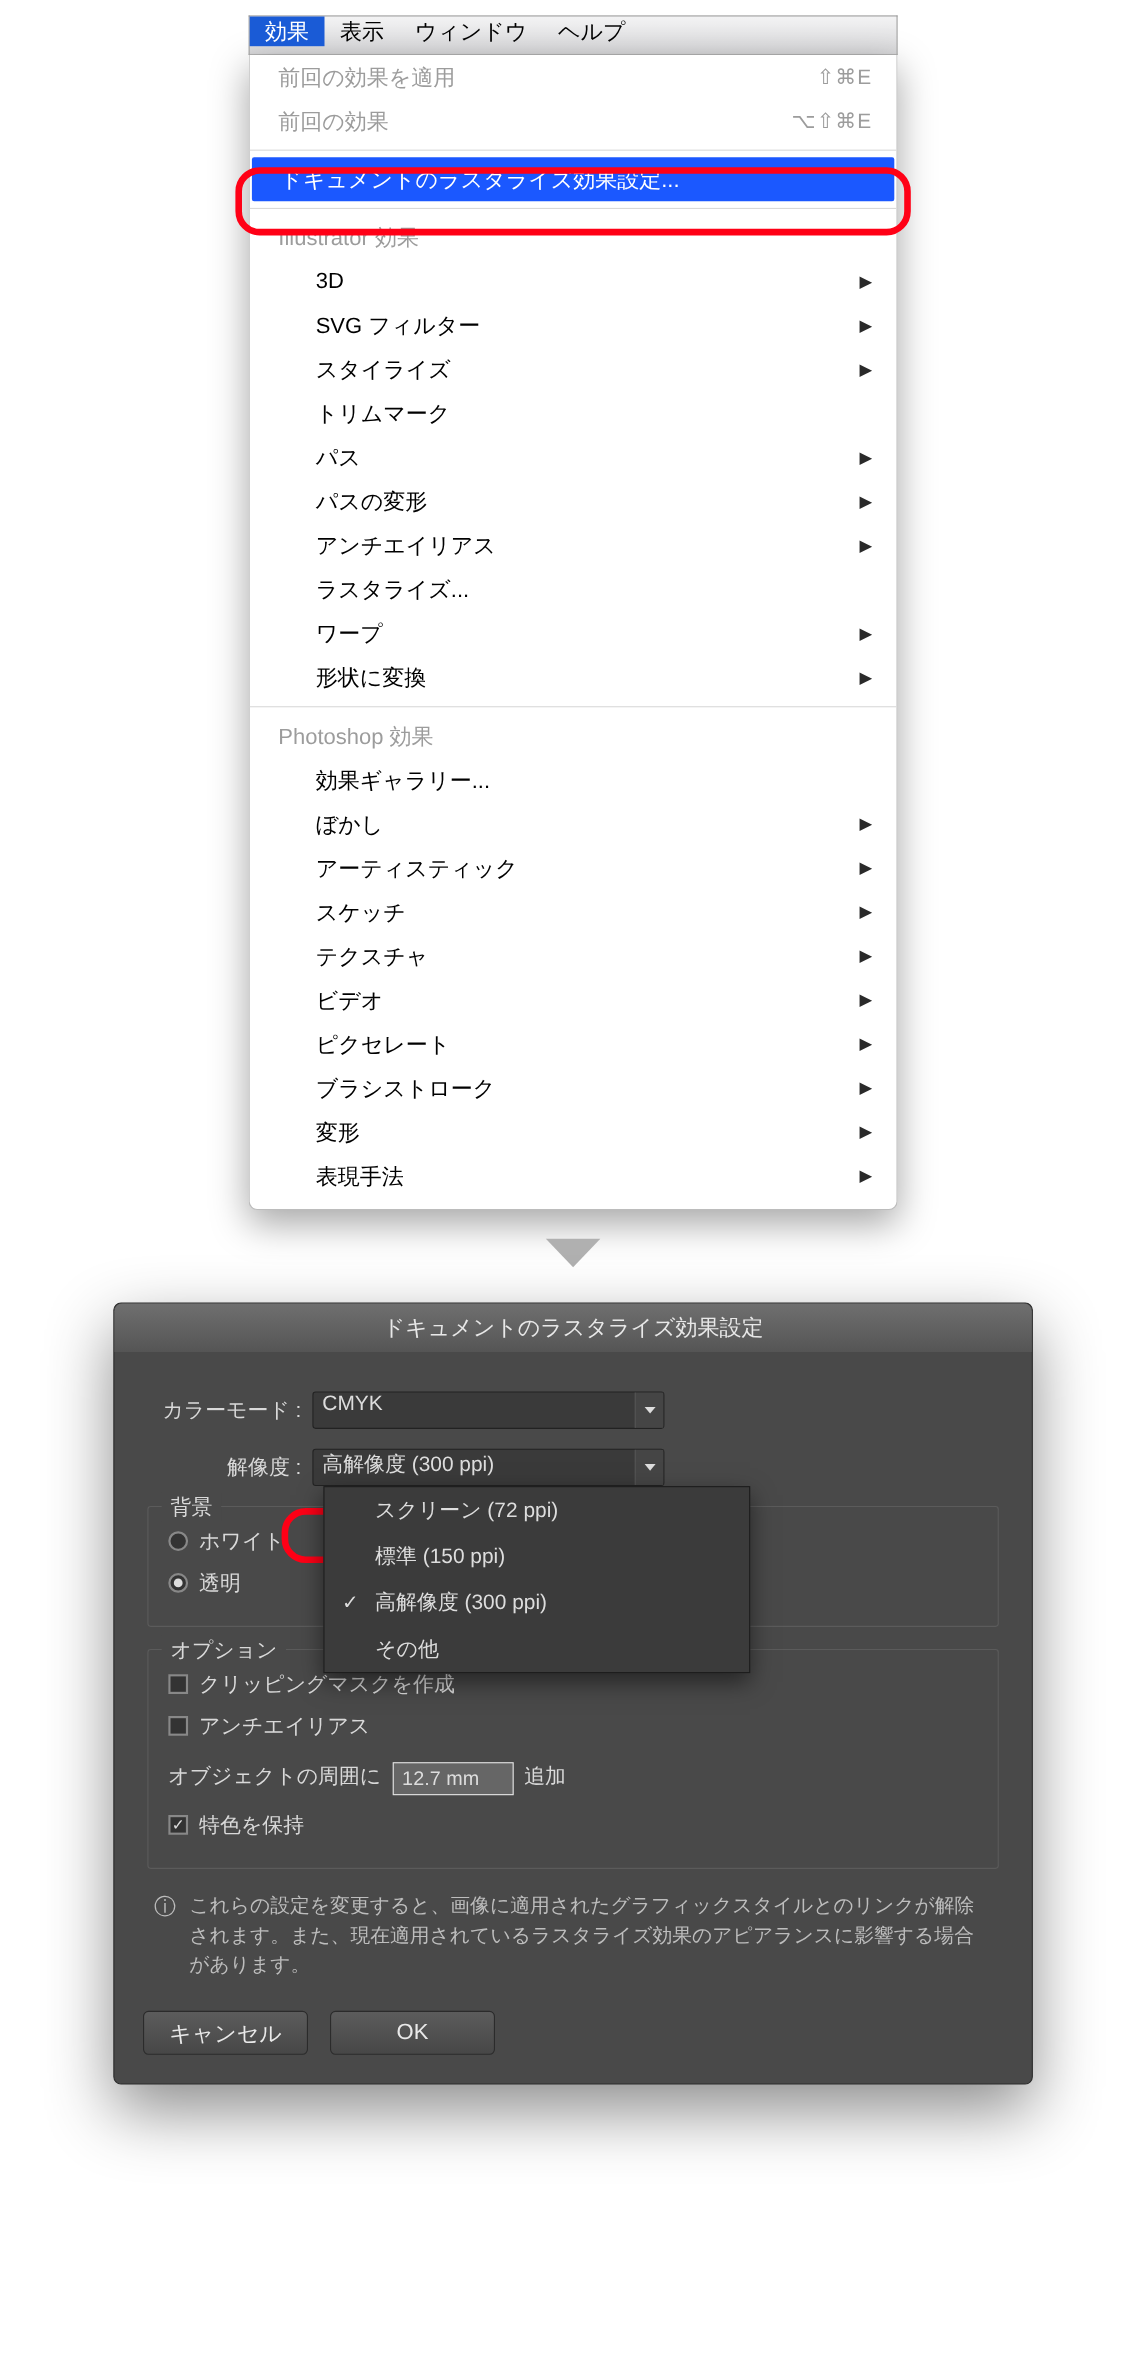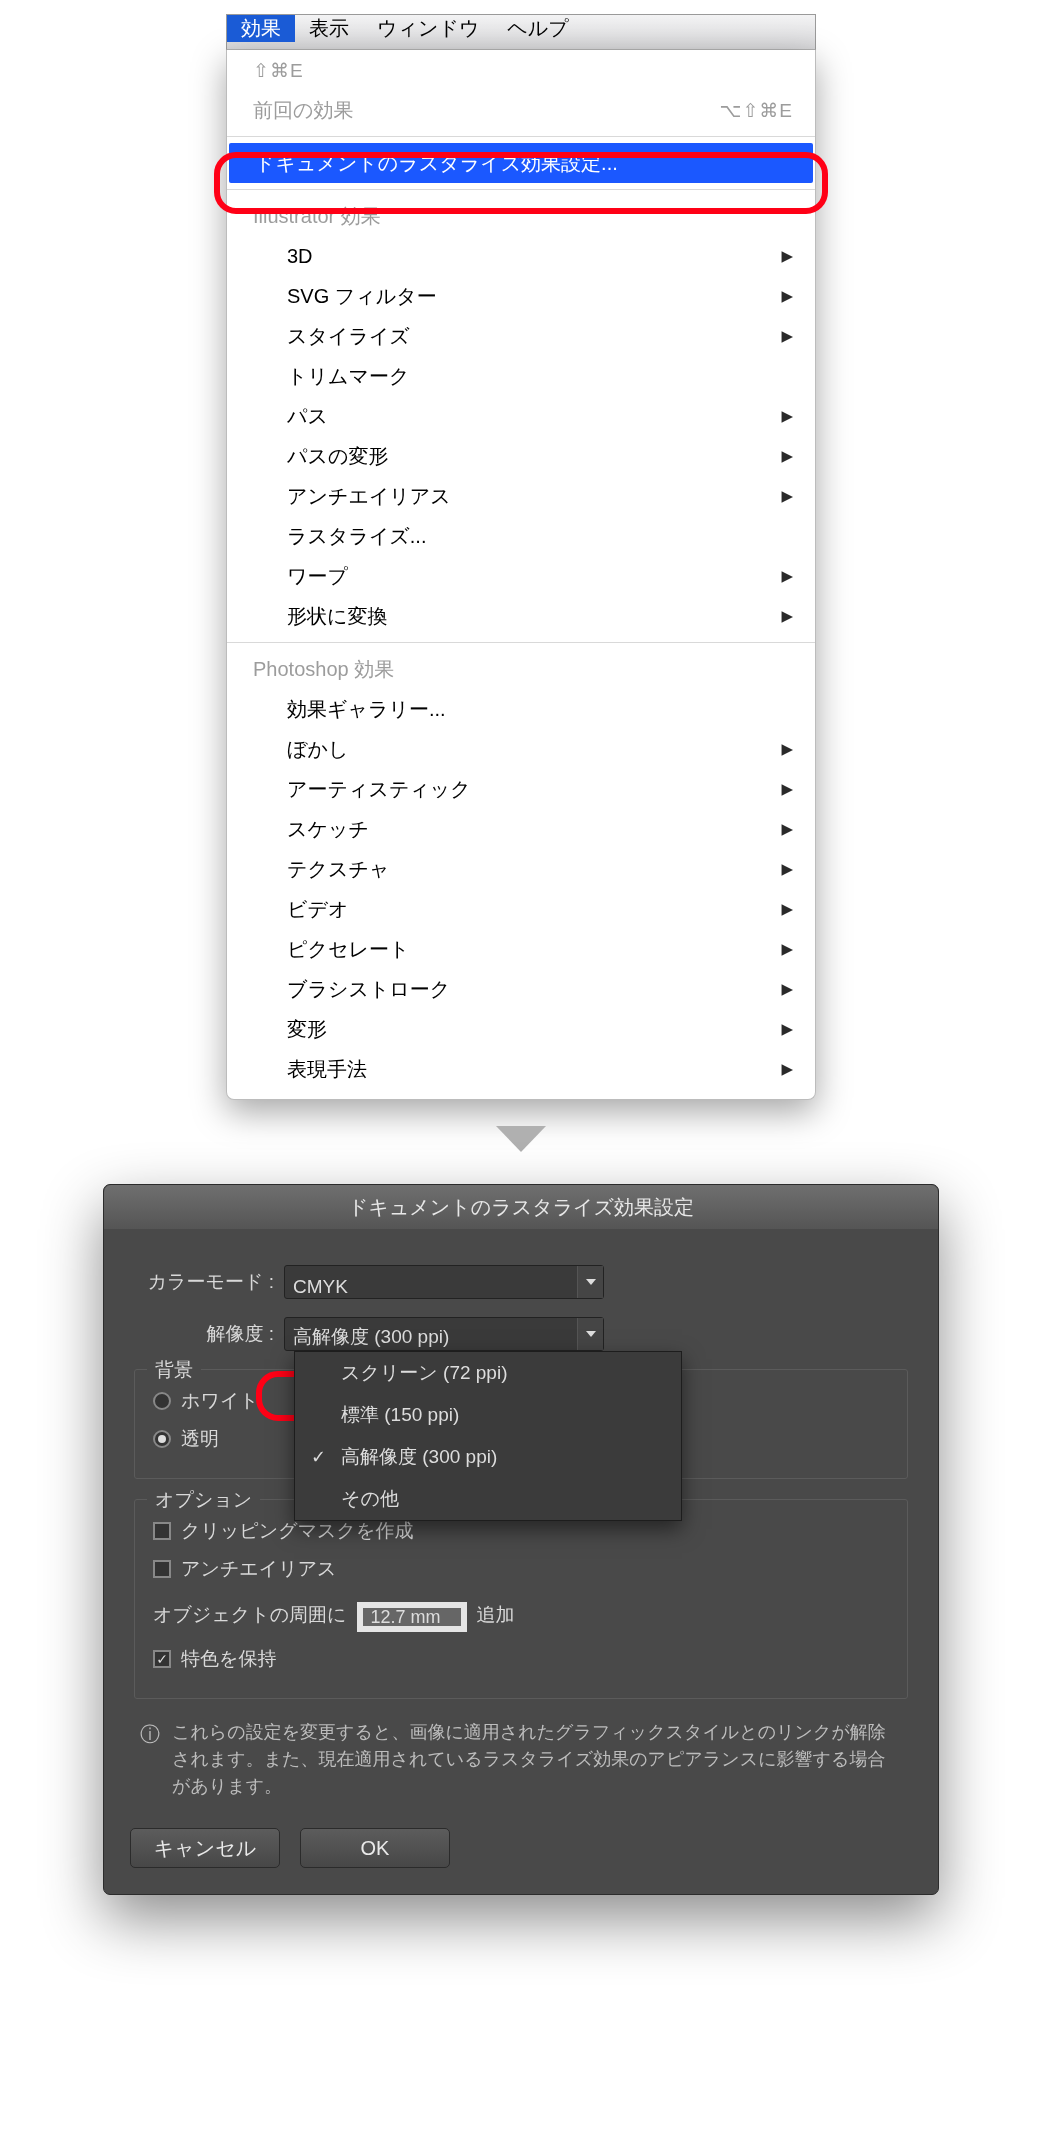--- a/index.html
+++ b/index.html
@@ -26,51 +26,52 @@
 
 .down-arrow{top:1126px;width:50px;height:30px;}
 .down-arrow svg{width:50px;height:30px;}
 
 
 .dialog{top:1184px;width:836px;background:#494949;border:1px solid #2c2c2c;border-radius:7px;box-shadow:0 24px 60px rgba(0,0,0,.45);color:#d9d9d9;font-size:19px;}
 .dlg-title{height:44px;background:linear-gradient(#6f6f6f,#555);border-radius:7px 7px 0 0;display:flex;align-items:center;justify-content:center;font-size:20px;color:#e8e8e8;}
 .dlg-body{padding:36px 30px 10px 30px;}
 .field{display:flex;align-items:center;margin-bottom:18px;}
 .field .fl{flex:0 0 150px;text-align:right;padding-right:10px;}
-.select{background:#3a3a3a;border:1px solid #222;border-radius:3px;height:34px;display:flex;align-items:flex-end;padding:0 8px;color:#ddd;position:relative;cursor:pointer;}
+.select{background:#3a3a3a;border:1px solid #222;border-radius:3px;height:34px;display:flex;align-items:flex-start;padding:0 8px;color:#ddd;position:relative;cursor:pointer;}
 .select .caret{position:absolute;right:0;top:0;bottom:0;width:26px;border-left:1px solid #555;display:flex;align-items:center;justify-content:center;background:#454545;}
 .select .caret::after{content:"";border-left:5px solid transparent;border-right:5px solid transparent;border-top:6px solid #ddd;}
 .dropdown{position:absolute;background:#3b3b3b;border:1px solid #1d1d1d;box-shadow:0 8px 20px rgba(0,0,0,.5);z-index:5;}
 .dropdown .ditm{height:42px;display:flex;align-items:center;padding:0 20px 0 46px;position:relative;color:#ddd;}
 .dropdown .ditm.chk::before{content:"✓";position:absolute;left:16px;color:#ddd;font-size:18px;}
 .group{border:1px solid #5b5b5b;border-radius:3px;margin:20px 0 0 0;padding:18px 18px 14px 18px;position:relative;}
 .group .glabel{position:absolute;top:-13px;left:12px;background:#494949;padding:0 8px;color:#d9d9d9;}
 .radio,.check{display:flex;align-items:center;margin-bottom:12px;}
 .radio .dot{width:18px;height:18px;border:2px solid #888;border-radius:50%;margin-right:10px;background:#333;flex:none;display:flex;align-items:center;justify-content:center;}
 .radio.sel .dot::after{content:"";width:8px;height:8px;border-radius:50%;background:#ddd;}
 .check .box{width:18px;height:18px;border:2px solid #888;margin-right:10px;background:#333;flex:none;display:flex;align-items:center;justify-content:center;font-size:14px;color:#ddd;}
 .numfield{display:inline-flex;align-items:flex-start;}
-.numfield input{width:110px;height:30px;background:#666;border:6px solid #e5e5e5;color:#ddd;padding:0 8px;font-size:18px;}
+.numfield input{width:110px;height:30px;background:#666;border:1px solid #e5e5e5;color:#ddd;padding:0 8px;font-size:18px;}
 .info{display:flex;gap:12px;padding:20px 6px 8px 6px;color:#bdbdbd;font-size:18px;line-height:1.5;}
 .info .icn{flex:none;font-size:20px;color:#bcbcbc;}
 .btnbar{display:flex;justify-content:flex-start;gap:20px;padding:10px 26px 26px 26px;}
 .btn{min-width:150px;height:40px;background:linear-gradient(#5c5c5c,#474747);border:1px solid #2b2b2b;border-radius:5px;color:#e9e9e9;display:flex;align-items:center;justify-content:center;font-size:20px;cursor:pointer;}
 </style>
 </head>
 <body>
 
 <div class="stage menu-wrap">
   <div class="menubar">
     <div class="mi sel">効果</div>
     <div class="mi">表示</div>
     <div class="mi">ウィンドウ</div>
     <div class="mi">ヘルプ</div>
   </div>
   <div class="menu-body">
     <div class="row dis">
+      <span class="lbl">前回の効果を適用</span>
       <span class="sc">⇧⌘E</span>
     </div>
     <div class="row dis">
       <span class="lbl">前回の効果</span>
       <span class="sc">⌥⇧⌘E</span>
     </div>
     <div class="sep"></div>
     <div class="row hi">
       <span class="lbl">ドキュメントのラスタライズ効果設定...</span>
     </div>

